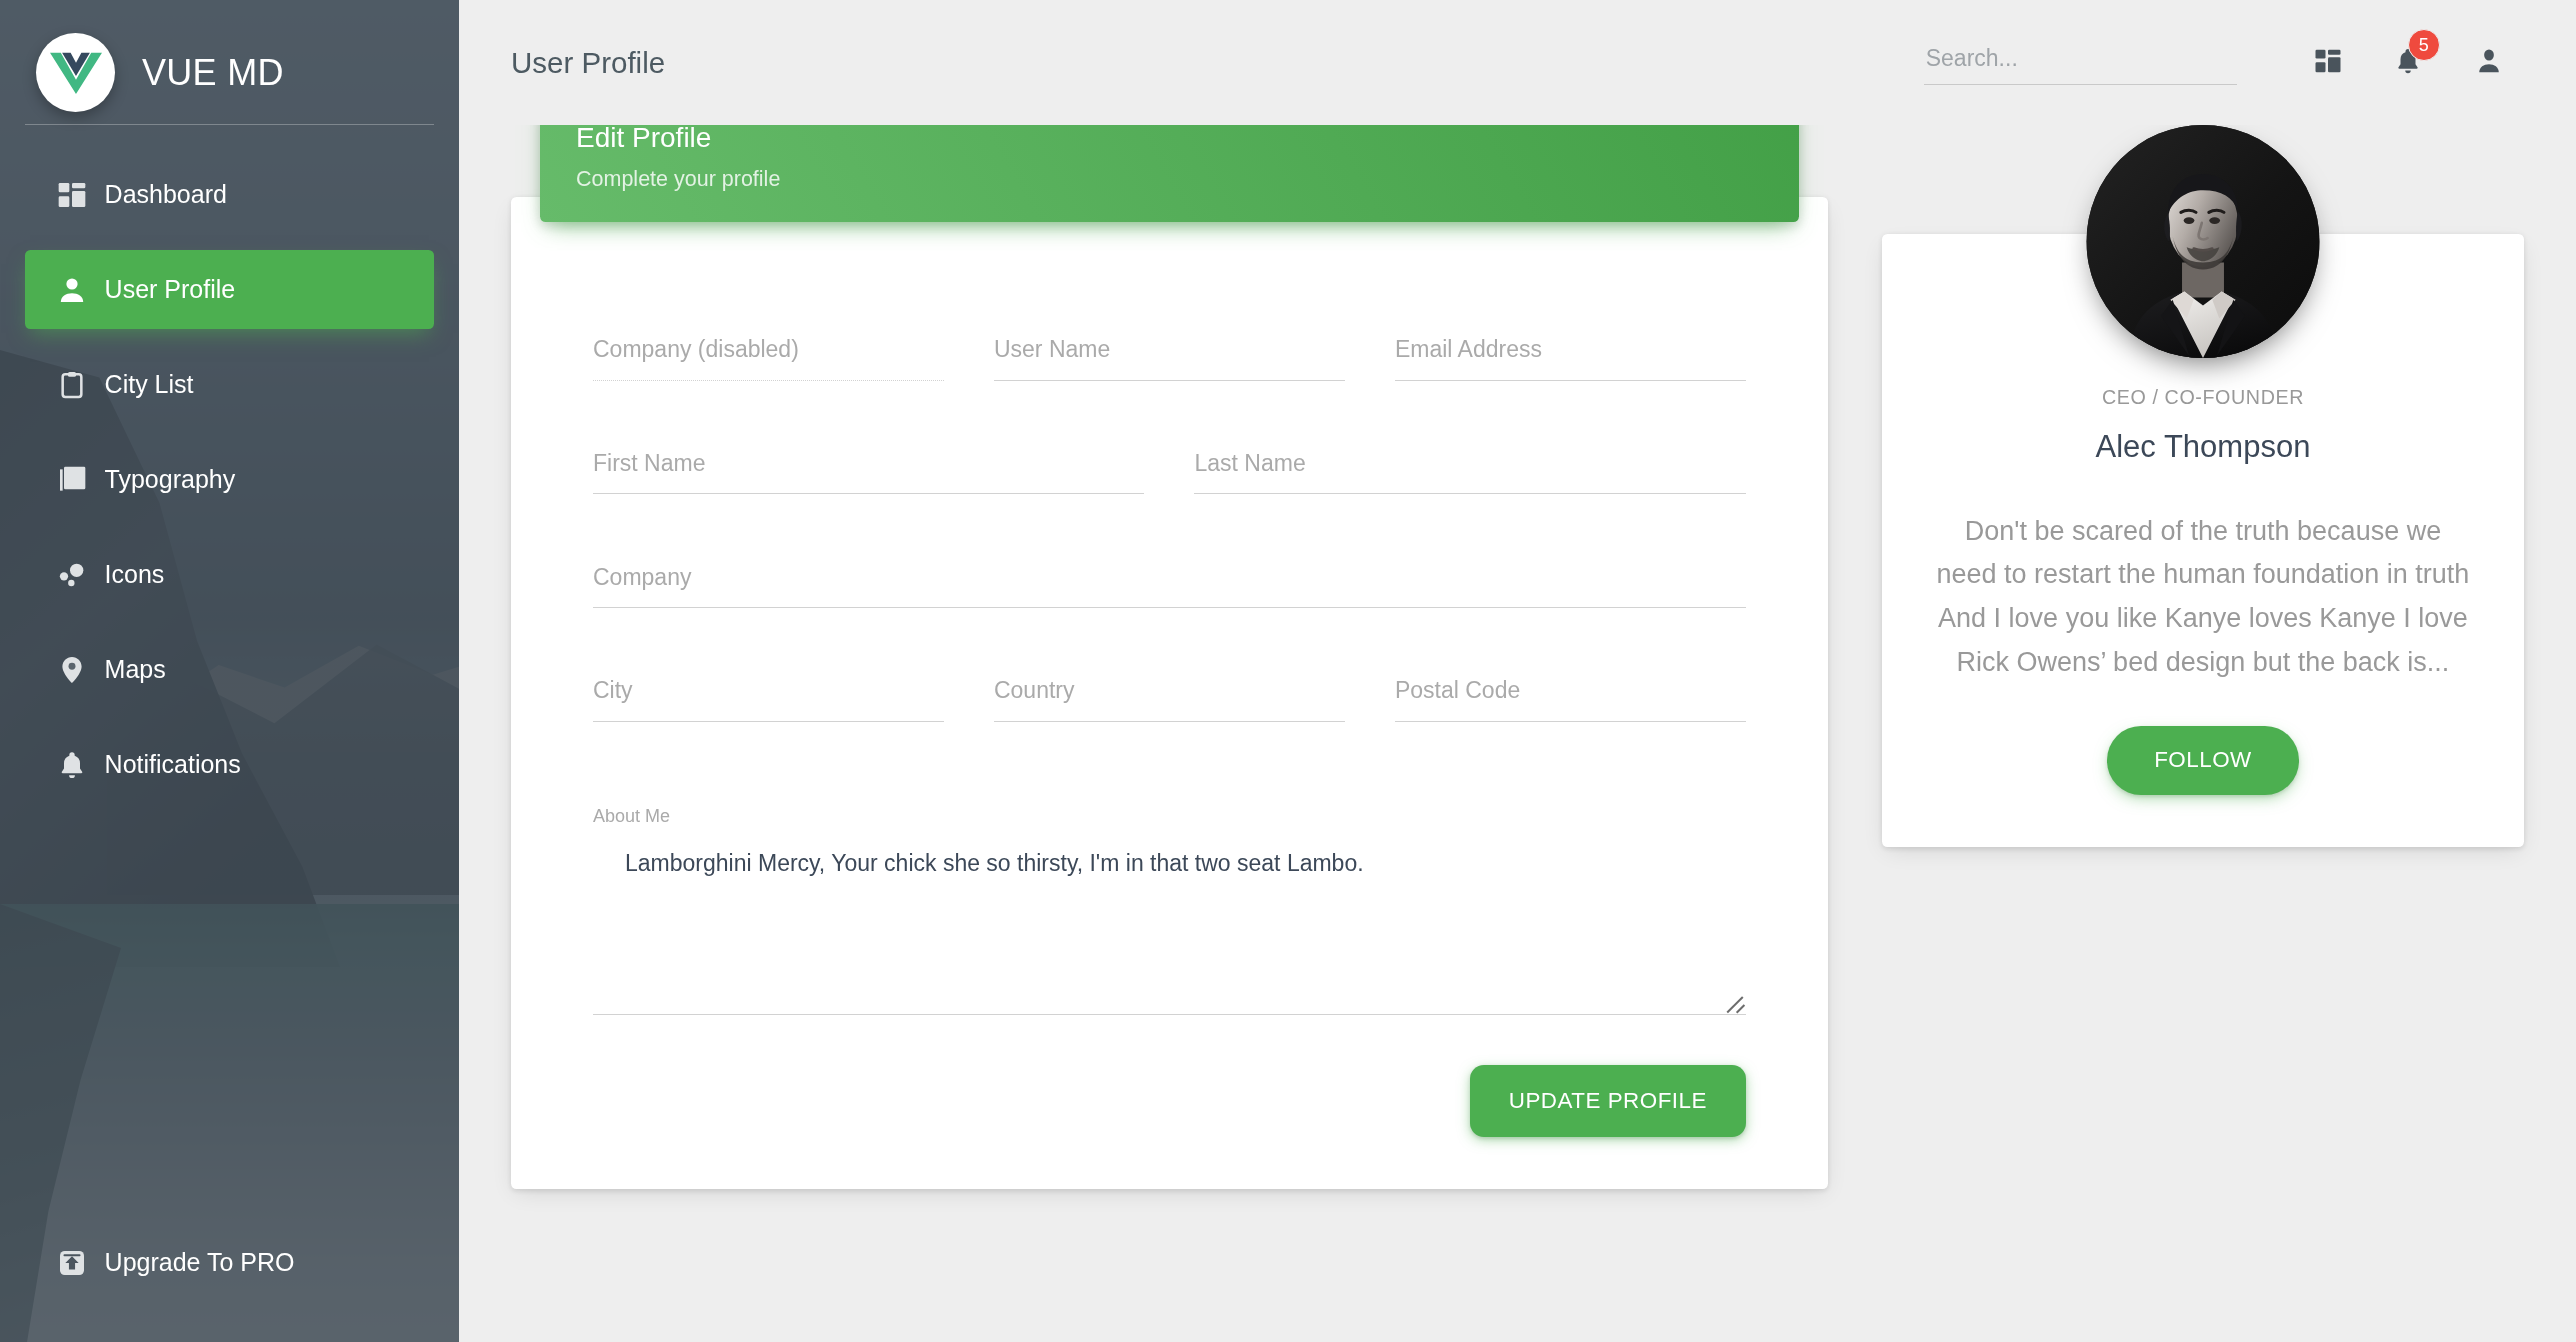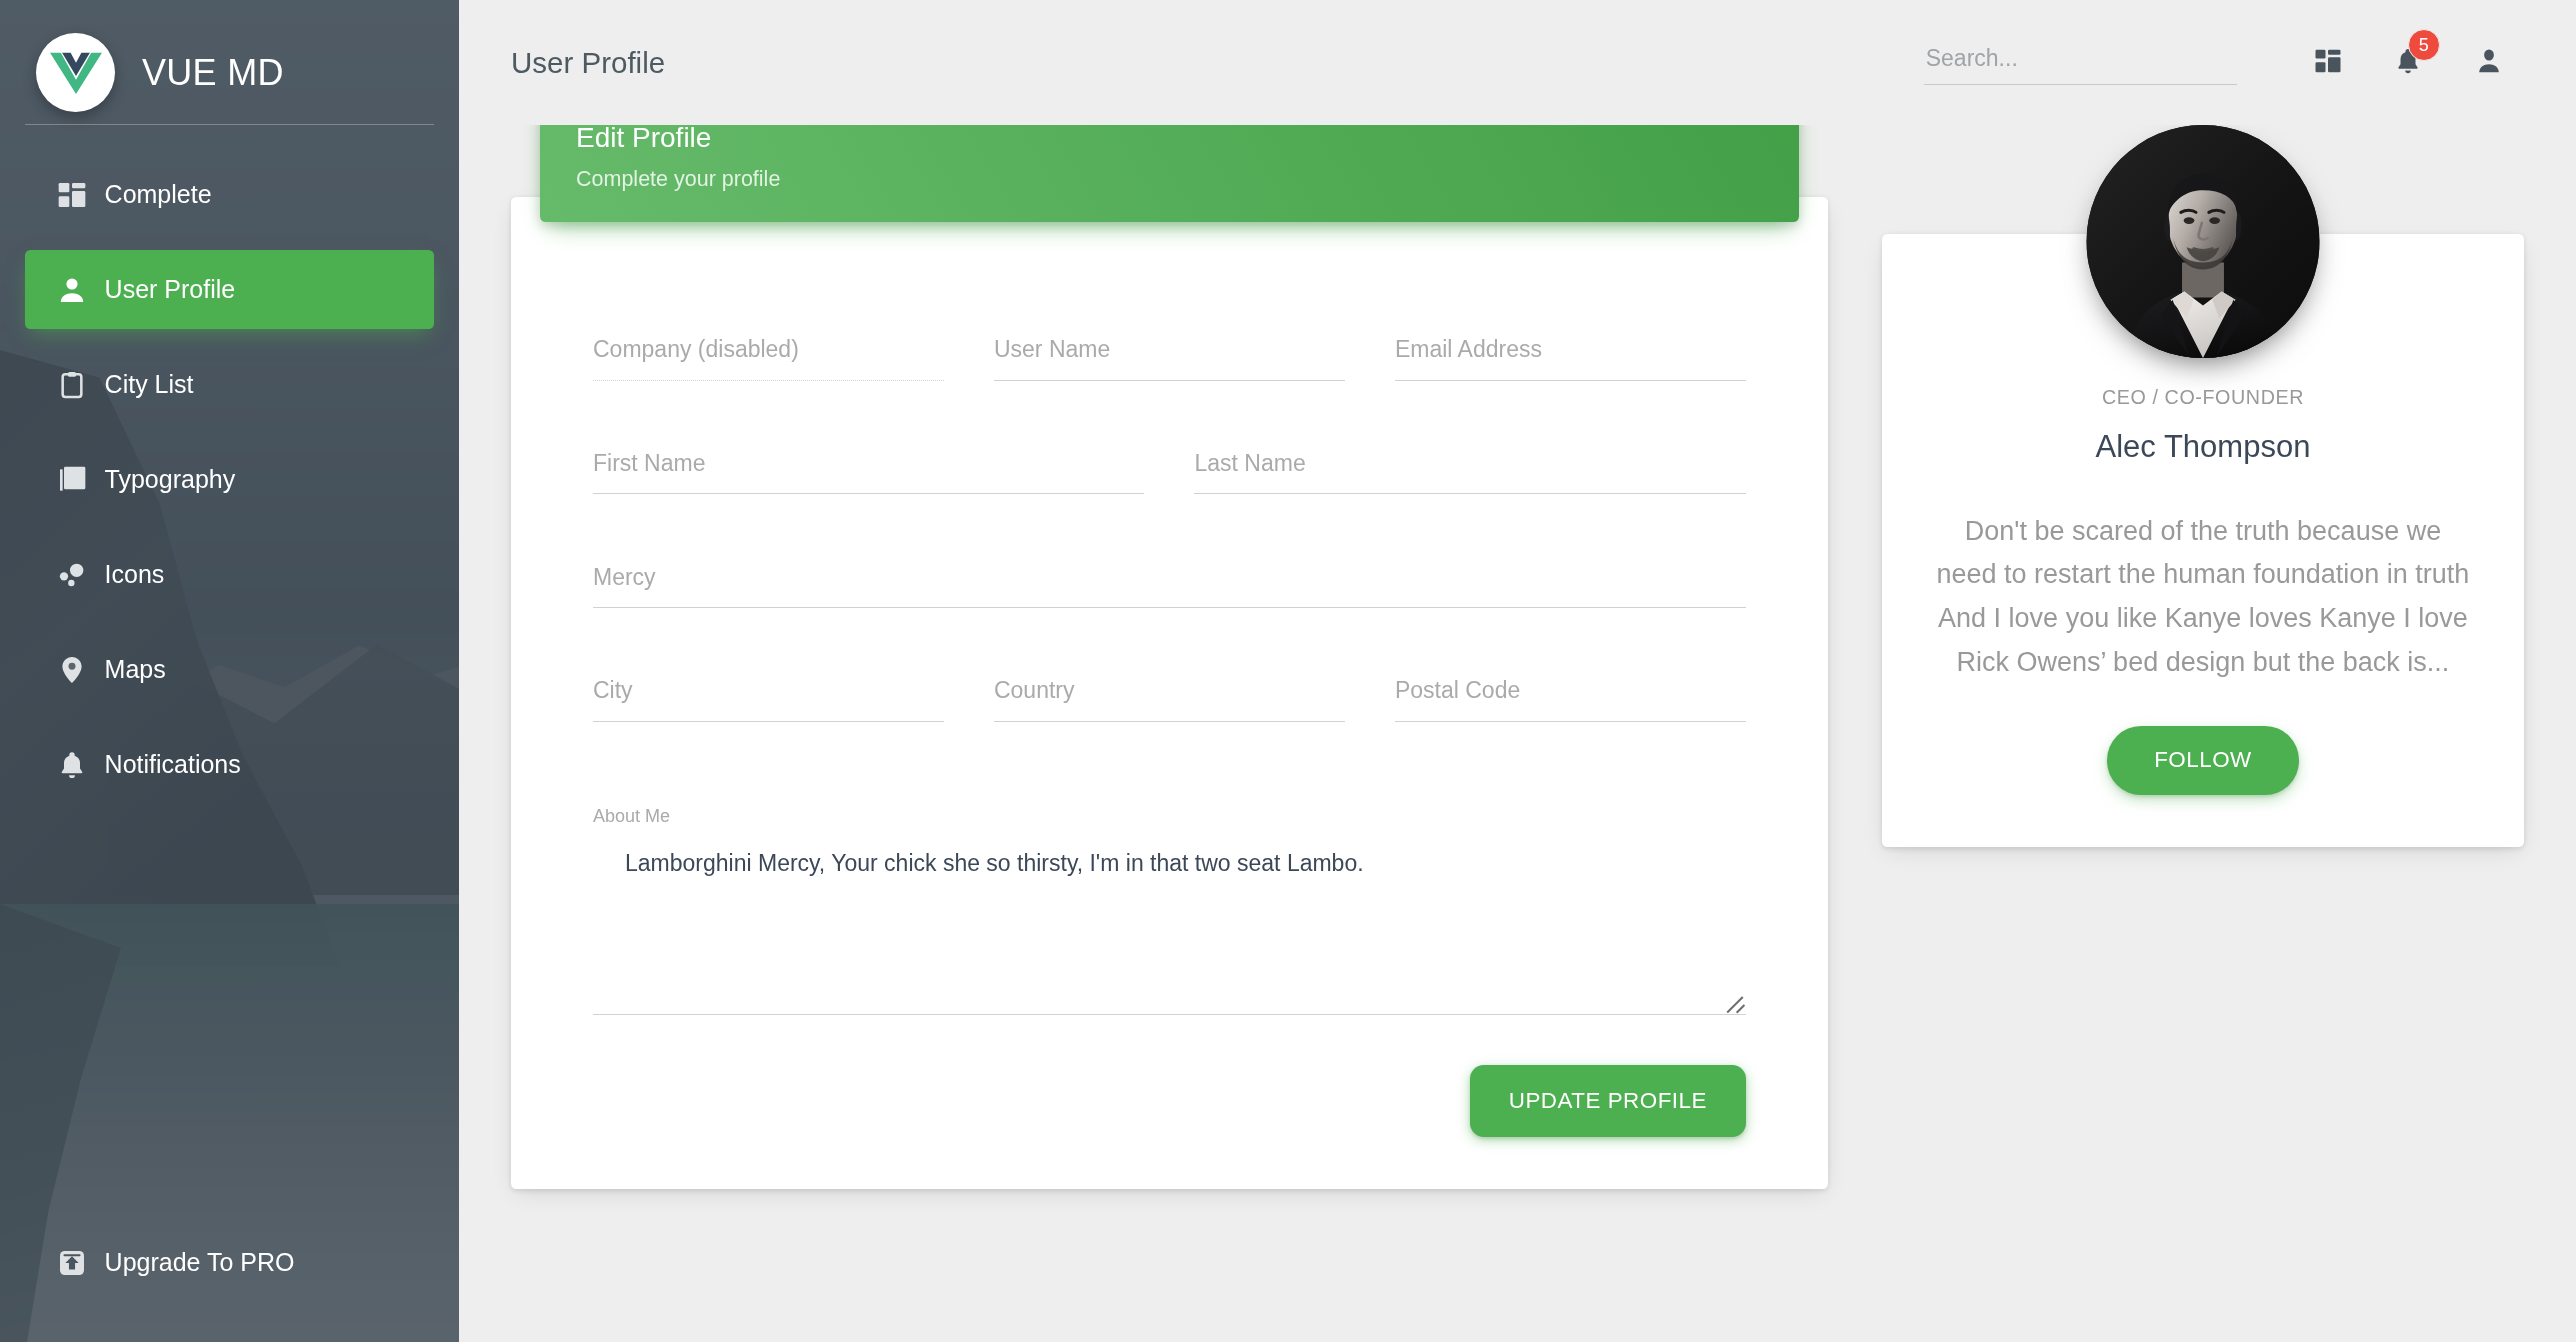--- a/index.html
+++ b/index.html
@@ -308,21 +308,21 @@
 
         <div class="nav-item">
           <span class="nav-ico">
             <svg width="32" height="32" viewBox="0 0 24 24" fill="currentColor" aria-hidden="true">
               <rect x="2" y="3" width="8" height="7" rx="1"></rect>
               <rect x="12" y="3" width="10" height="4" rx="1"></rect>
               <rect x="2" y="13" width="8" height="8" rx="1"></rect>
               <rect x="12" y="9" width="10" height="12" rx="1"></rect>
             </svg>
           </span>
-          <span class="nav-label">Complete</span>
+          <span class="nav-label">Dashboard</span>
         </div>
 
         <div class="nav-item active">
           <span class="nav-ico">
             <svg width="32" height="32" viewBox="0 0 24 24" fill="currentColor" aria-hidden="true">
               <circle cx="12" cy="7.5" r="4.2"></circle>
               <path d="M3.6 21c0-4.3 3.9-6.6 8.4-6.6s8.4 2.3 8.4 6.6z"></path>
             </svg>
           </span>
           <span class="nav-label">User Profile</span>
@@ -482,21 +482,21 @@
                 <div class="field">
                   <div class="field-label">Last Name</div>
                   <div class="field-line"></div>
                 </div>
               </div>
             </div>
 
             <div class="frow">
               <div class="fgroup w100">
                 <div class="field">
-                  <div class="field-label">Mercy</div>
+                  <div class="field-label">Company</div>
                   <div class="field-line"></div>
                 </div>
               </div>
             </div>
 
             <div class="frow">
               <div class="fgroup w33">
                 <div class="field">
                   <div class="field-label">City</div>
                   <div class="field-line"></div>

